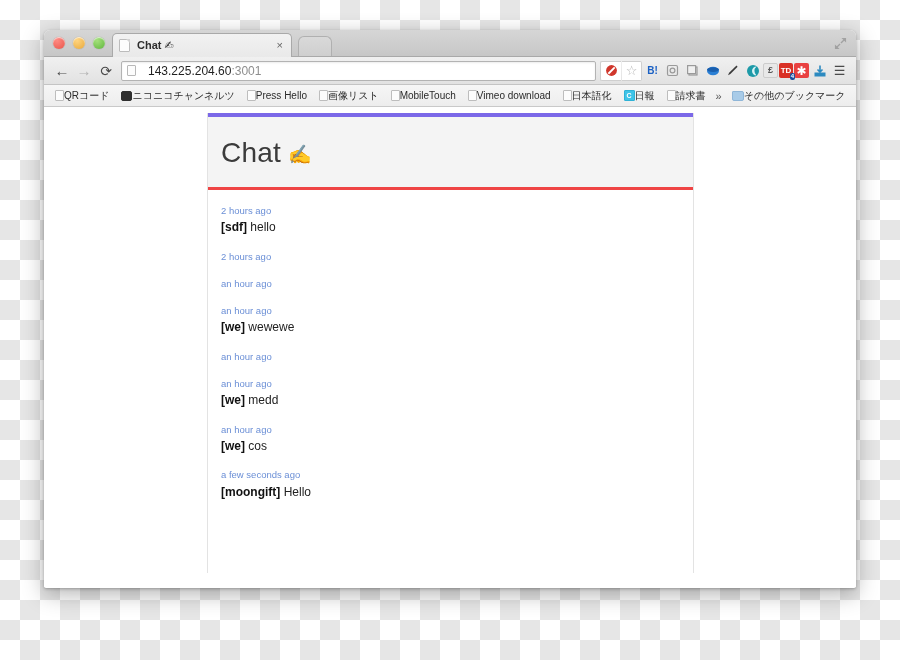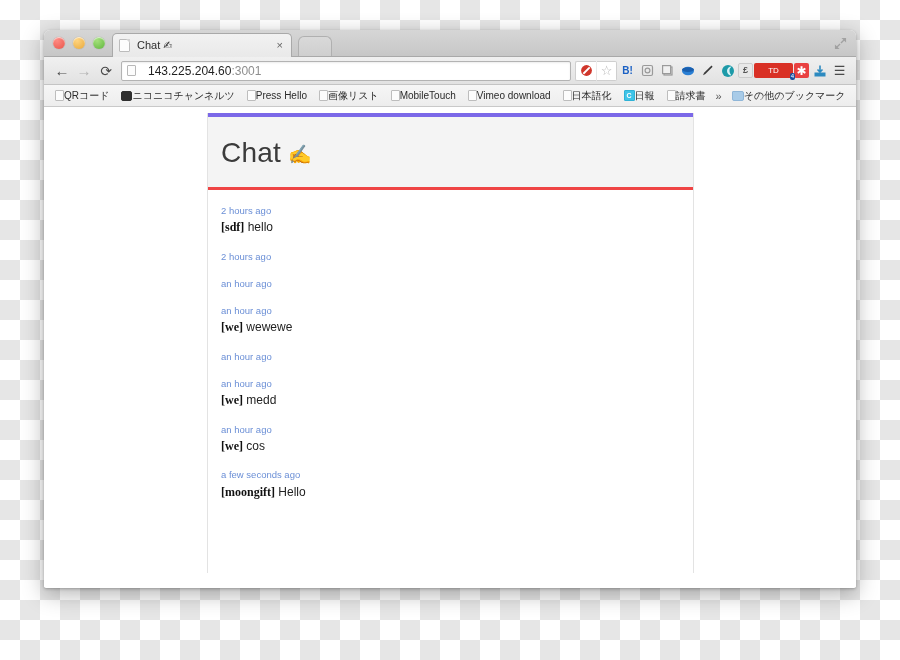--- a/index.html
+++ b/index.html
@@ -85,20 +85,21 @@
     border-style: solid;
     border-color: transparent #d4d4d4 transparent transparent;
   }
   .tab .tab-title {
     font-size: 11px;
     color: #2e2e2e;
     margin-left: 7px;
     white-space: nowrap;
     overflow: hidden;
     flex: 1 1 auto;
+    font-weight: bold;
   }
   .tab .tab-close {
     font-size: 11px;
     color: #666;
     line-height: 1;
     padding: 0 2px;
     flex: 0 0 auto;
   }
   .newtab-btn {
     position: absolute;
@@ -196,22 +197,22 @@
   .ext.blue-swirl { color: #1a73c8; font-size: 14px; }
   .ext.eyedrop { color: #3a3a3a; font-size: 12px; }
   .ext.teal { color: #1d9aa8; font-size: 14px; }
   .ext.pound {
     background: #e8e8e8; border: 1px solid #cccccc;
     width: 15px; height: 15px; border-radius: 2px;
     color: #555; font-size: 9px; font-weight: bold;
   }
   .ext.td-red {
     background: #d93025; color: #fff;
-    width: 39px; height: 15px; border-radius: 2px;
-    font-size: 8px; font-weight: normal;
+    width: 14px; height: 15px; border-radius: 2px;
+    font-size: 8px; font-weight: bold;
     position: relative;
   }
   .ext.td-red .badge {
     position: absolute; right: -2px; bottom: -2px;
     background: #1a4fa0; color: #fff;
     border-radius: 2px; font-size: 6px;
     padding: 0 1px; line-height: 7px;
   }
   .ext.asterisk {
     background: #e94040; color: #fff;
@@ -323,21 +324,20 @@
     margin-bottom: 1px;
   }
   .msg .body {
     font-size: 12px;
     color: #222222;
     line-height: 1.45;
   }
   .msg .body .nick {
     font-weight: bold;
     color: #111111;
-    font-family: Liberation Serif, serif;
   }
 </style>
 </head>
 <body>
 
 <div id="browser-window">
 
   <div class="tabstrip">
     <div class="traffic-lights">
       <div class="light red"></div>

